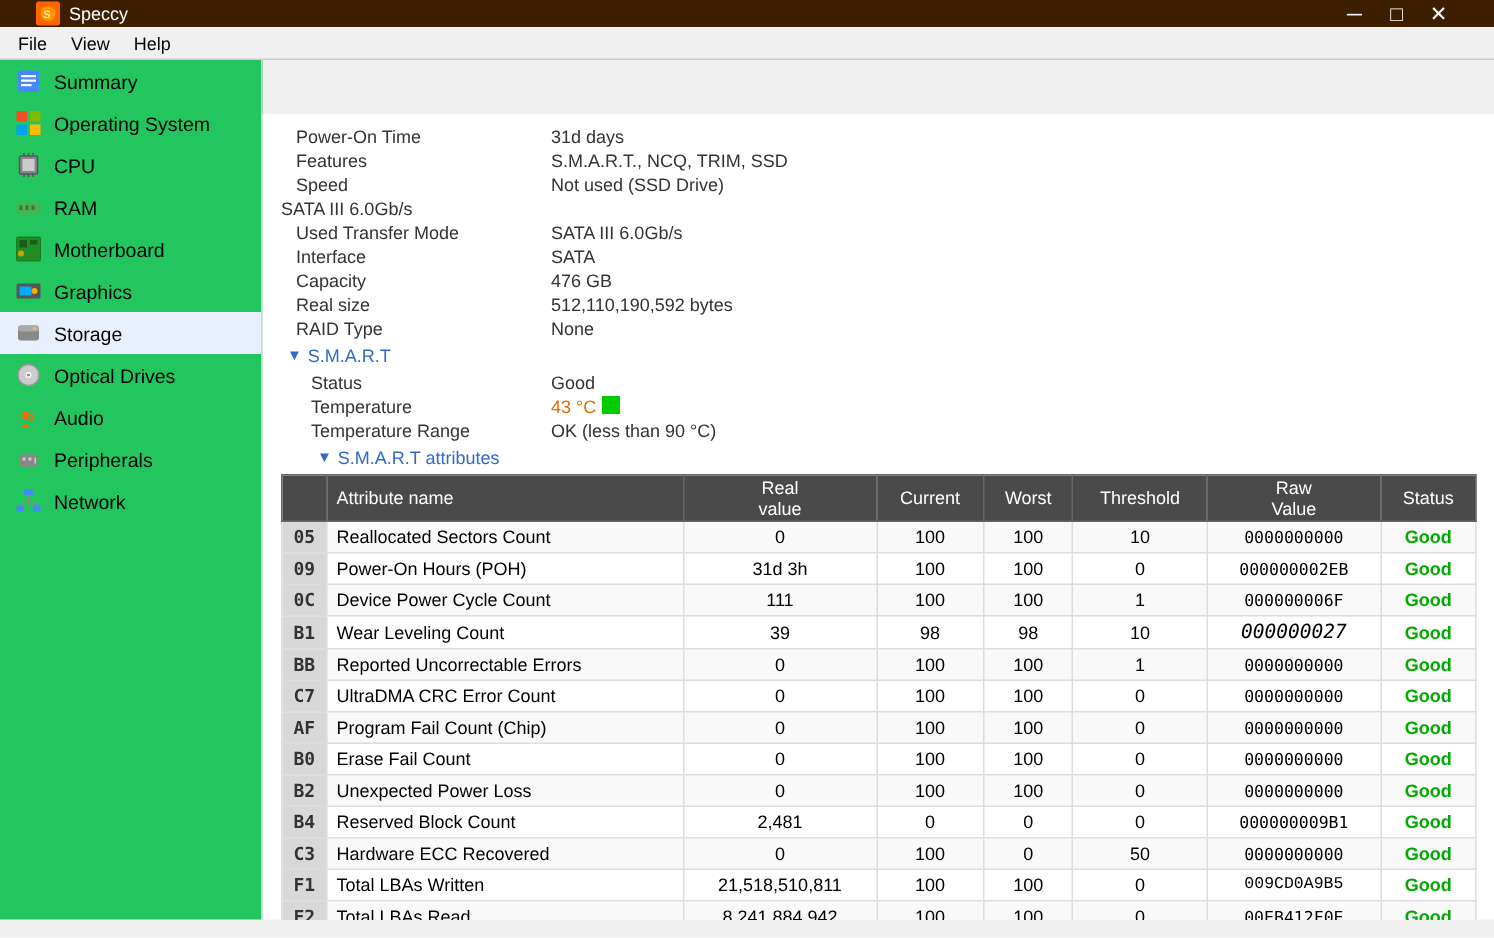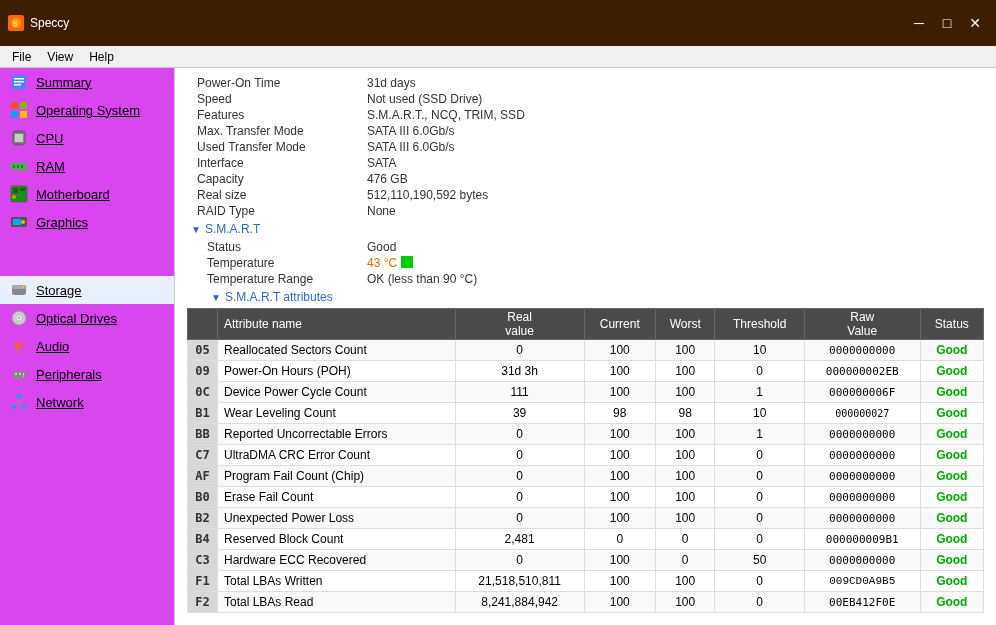--- a/index.html
+++ b/index.html
@@ -1,24 +1,24 @@
 <!DOCTYPE html>
 <html><head>
   <meta charset="utf-8">
   <style>
     * { margin: 0; padding: 0; box-sizing: border-box; }
     body { font-family: 'Segoe UI', Tahoma, sans-serif; font-size: 12px; background: #f0f0f0; width: 996px; height: 625px; overflow: hidden; }
 
     
     .title-bar {
       background: #3d1f00;
-      height: 46px;
+      height: 18px;
       display: flex;
       align-items: center;
-      padding: 0 8px;
+      padding: 0 24px;
       color: white;
       justify-content: space-between;
     }
     .title-bar-left { display: flex; align-items: center; gap: 6px; }
     .title-bar-icon { width: 16px; height: 16px; background: #ff6600; border-radius: 2px; font-size: 10px; display: flex; align-items: center; justify-content: center; }
     .title-bar-title { font-size: 12px; color: white; }
     .title-bar-controls { display: flex; gap: 2px; }
     .title-btn { width: 26px; height: 20px; background: transparent; border: none; color: white; cursor: pointer; font-size: 14px; display: flex; align-items: center; justify-content: center; }
 
     
@@ -34,45 +34,45 @@
 
     
     .main-layout {
       display: flex;
       height: calc(625px - 52px);
     }
 
     
     .sidebar {
       width: 175px;
-      background: #d946ef;
+      background: #22c55e;
       border-right: 1px solid #ccc;
       overflow-y: auto;
       flex-shrink: 0;
-      text-decoration: underline;
     }
     .sidebar-item {
       display: flex;
       align-items: center;
       padding: 5px 10px;
       cursor: pointer;
       gap: 8px;
       color: #000;
       font-size: 13px;
     }
-    .sidebar-item.active { background: #e8f0fe; margin-top: 40px; }
+    .sidebar-item.active { background: #e8f0fe; }
     .sidebar-icon { width: 18px; height: 18px; flex-shrink: 0; display: flex; align-items: center; justify-content: center; }
 
     
     .content-area {
       flex: 1;
       overflow: hidden;
       display: flex;
       flex-direction: column;
       background: white;
+      margin-top: 36px;
     }
     .content-scroll {
       flex: 1;
       overflow-y: scroll;
       overflow-x: hidden;
       padding: 8px 12px;
     }
 
     
     .info-row { display: flex; margin-bottom: 2px; font-size: 12px; }
@@ -309,29 +309,28 @@
 
   <div class="content-area">
     <div class="content-scroll">
 
       <div>
         <div class="info-row">
           <span class="info-label">Power-On Time</span>
           <span class="info-value">31d days</span>
         </div>
         <div class="info-row">
+          <span class="info-label">Features</span>
+          <span class="info-value">S.M.A.R.T., NCQ, TRIM, SSD</span>
+        </div>
+        <div class="info-row">
           <span class="info-label">Speed</span>
           <span class="info-value">Not used (SSD Drive)</span>
         </div>
         <div class="info-row">
-          <span class="info-label">Features</span>
-          <span class="info-value">S.M.A.R.T., NCQ, TRIM, SSD</span>
-        </div>
-        <div class="info-row">
-          <span class="info-label">Max. Transfer Mode</span>
           <span class="info-value">SATA III 6.0Gb/s</span>
         </div>
         <div class="info-row">
           <span class="info-label">Used Transfer Mode</span>
           <span class="info-value">SATA III 6.0Gb/s</span>
         </div>
         <div class="info-row">
           <span class="info-label">Interface</span>
           <span class="info-value">SATA</span>
         </div>
@@ -421,21 +420,21 @@
       <td style="font-family:monospace; font-size:11px;">000000006F</td>
       <td class="status-good">Good</td>
     </tr>
             <tr>
       <td class="id-col">B1</td>
       <td class="attr-name">Wear Leveling Count</td>
       <td>39</td>
       <td>98</td>
       <td>98</td>
       <td>10</td>
-      <td style="font-family:monospace; font-size:10px;">000000027</td>
+      <td style="font-family:monospace; font-size:13px;font-style:italic;">000000027</td>
       <td class="status-good">Good</td>
     </tr>
             <tr>
       <td class="id-col">BB</td>
       <td class="attr-name">Reported Uncorrectable Errors</td>
       <td>0</td>
       <td>100</td>
       <td>100</td>
       <td>1</td>
       <td style="font-family:monospace; font-size:11px;">0000000000</td>

